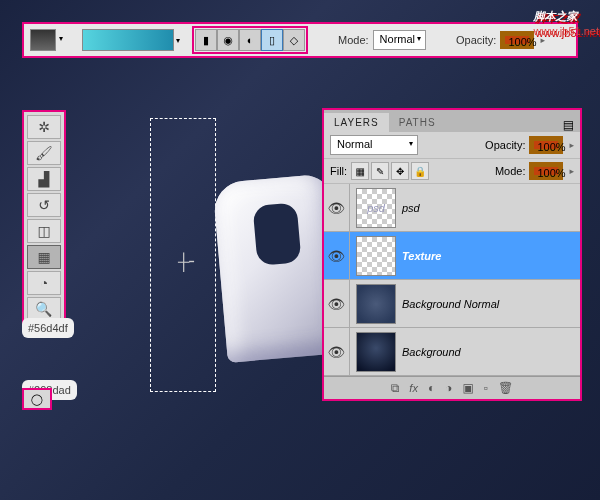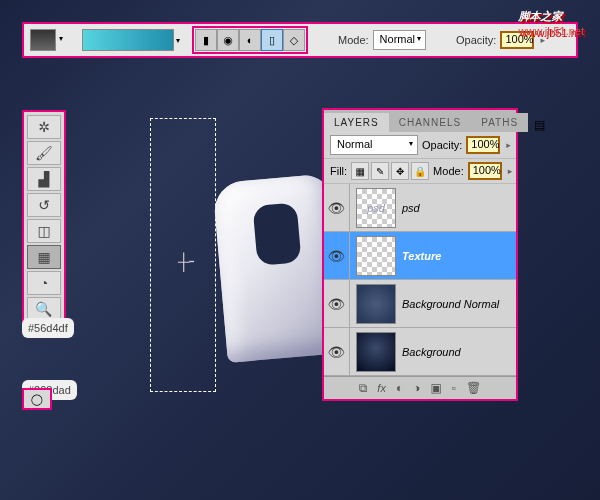--- a/index.html
+++ b/index.html
@@ -1,42 +1,42 @@
 <!DOCTYPE html>
 <html><head>
 <meta charset="utf-8">
 <style>
 *{box-sizing:border-box;margin:0;padding:0;font-family:Tahoma,Arial,sans-serif;font-size:11px}
 body{width:600px;height:500px;background:linear-gradient(135deg,#1a2340 0%,#2a3455 30%,#1e2845 60%,#161e38 100%);position:relative;overflow:hidden}
-.watermark{position:absolute;top:4px;right:16px;color:#fff;font-size:18px;font-weight:bold;font-style:italic;text-shadow:2px 2px 0 #c00;z-index:100}
+.watermark{position:absolute;top:4px;right:1px;color:#fff;font-size:18px;font-weight:bold;font-style:italic;text-shadow:2px 2px 0 #c00;z-index:100}
 .watermark .sub{font-size:11px;color:#d44;display:block;text-align:right;font-weight:normal;font-style:normal}
 .topbar{position:absolute;top:22px;left:22px;right:22px;height:36px;background:#e8e8e8;border:2px solid #e6007e;display:flex;align-items:center;padding:0 6px;gap:4px}
 .swatch{width:26px;height:22px;background:linear-gradient(#333,#666);border:1px solid #888;position:relative}
 .swatch:after{content:"▾";position:absolute;right:-8px;top:4px;font-size:8px}
 .grad-editor{width:92px;height:22px;background:linear-gradient(90deg,#56d4df,#208dad);border:1px solid #888;margin-left:10px}
 .grad-editor + .car{font-size:8px;margin-left:-2px}
 .gtype{display:flex;gap:0;margin-left:8px;border:2px solid #e6007e;padding:1px}
 .gt{width:22px;height:22px;background:#d0d0d0;border:1px solid #999;display:flex;align-items:center;justify-content:center}
 .gt.sel{background:#b8d8f0;border:1px solid #3a7ab8}
 .lbl{margin-left:26px;color:#333}
 .sel-box{height:20px;background:#fff;border:1px solid #999;padding:2px 10px 2px 6px;position:relative}
 .sel-box:after{content:"▾";position:absolute;right:4px;top:3px;font-size:8px}
-.opac-in{width:34px;height:18px;background:#fef9c3;border:2px solid #a16207;text-align:center;padding:0 3px}
+.opac-in{width:34px;height:18px;background:#c2410c;border:5px solid #a16207;text-align:center;padding:0 3px}
 .toolpanel{position:absolute;top:110px;left:22px;width:44px;background:#d8d8d8;border:2px solid #e6007e;padding:3px;display:flex;flex-direction:column;gap:2px}
 .tool{width:34px;height:24px;background:#e0e0e0;border:1px solid #aaa;display:flex;align-items:center;justify-content:center;font-size:14px;color:#444}
 .tool.active{background:#b4b4b4;border:1px solid #666}
 .colorinfo{position:absolute;top:318px;left:22px}
 .chip{background:#f0f0f0;border-radius:6px;padding:4px 6px;margin-bottom:4px;display:inline-block;font-size:11px;color:#444}
 .quickmask{position:absolute;top:388px;left:22px;width:30px;height:22px;background:#d8d8d8;border:2px solid #e6007e;display:flex;align-items:center;justify-content:center}
 .marquee{position:absolute;top:118px;left:150px;width:66px;height:274px;border:1px dashed #fff}
 .cross{position:absolute;top:252px;left:178px;color:#ccc;font-size:16px}
 .render{position:absolute;top:158px;left:210px;width:200px;height:240px;pointer-events:none}
 .letter{position:absolute;width:120px;height:180px;background:linear-gradient(135deg,#fff 0%,#e8e8f0 40%,#c8c8d8 70%,#a0a0b8 100%);border-radius:30px 30px 8px 8px;top:20px;left:10px;transform:rotate(-5deg);box-shadow:inset -8px -8px 20px rgba(60,60,120,.4),inset 8px 8px 20px rgba(255,255,255,.8)}
 .letter:before{content:"";position:absolute;width:44px;height:60px;background:#1e2845;border-radius:16px;top:26px;left:38px}
-.layers{position:absolute;top:108px;left:322px;width:196px;background:#d4d4d4;border:2px solid #e6007e}
+.layers{position:absolute;top:108px;left:322px;width:260px;background:#d4d4d4;border:2px solid #e6007e}
 .ltabs{display:flex;background:#b8b8b8;height:22px;align-items:flex-end}
 .ltab{padding:4px 10px;font-size:10px;color:#555;background:#b8b8b8;letter-spacing:1px}
 .ltab.on{background:#d4d4d4;color:#222}
 .menuic{margin-left:auto;padding:0 6px;font-size:12px}
 .lrow{display:flex;align-items:center;padding:3px 6px;gap:4px;border-bottom:1px solid #bbb}
 .lrow .sel-box{flex:0 0 auto}
 .lock-ic{display:flex;gap:2px}
 .lock-ic span{width:18px;height:18px;background:#e4e4e4;border:1px solid #aaa;display:flex;align-items:center;justify-content:center;font-size:10px}
 .layerlist{background:#d4d4d4}
 .layer{display:flex;align-items:center;border-bottom:1px solid #aaa;height:48px}
@@ -102,21 +102,20 @@
 <div class="cross">┼╴</div>
 
 <div class="render">
   <div class="letter"></div>
 
 </div>
 
 <div class="layers">
   <div class="ltabs">
     <div class="ltab on">LAYERS</div>
-    <div class="ltab">CHANNELS</div>
     <div class="ltab">PATHS</div>
     <div class="menuic">▤</div>
   </div>
   <div class="lrow">
     <div class="sel-box" style="width:88px"><span>Normal</span></div>
     <span style="margin-left:auto">Opacity:</span>
     <div class="opac-in"><span>100%</span></div>
     <span class="sm">▸</span>
   </div>
   <div class="lrow">

